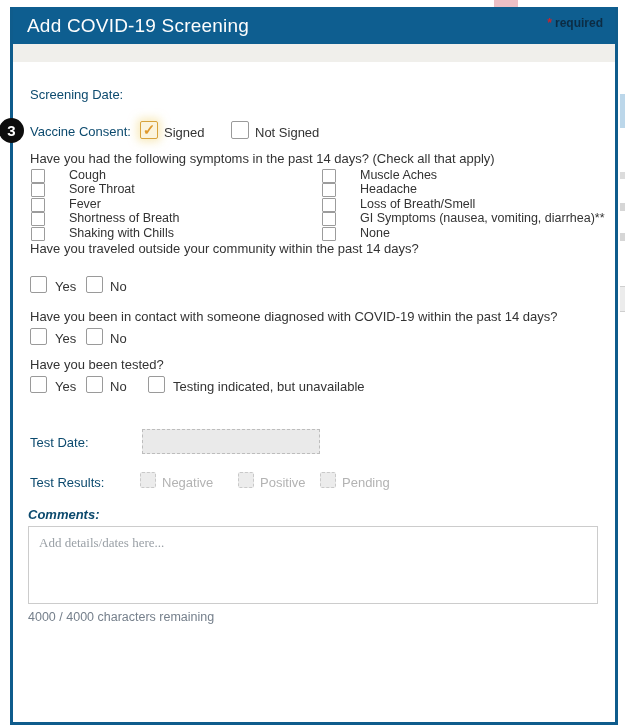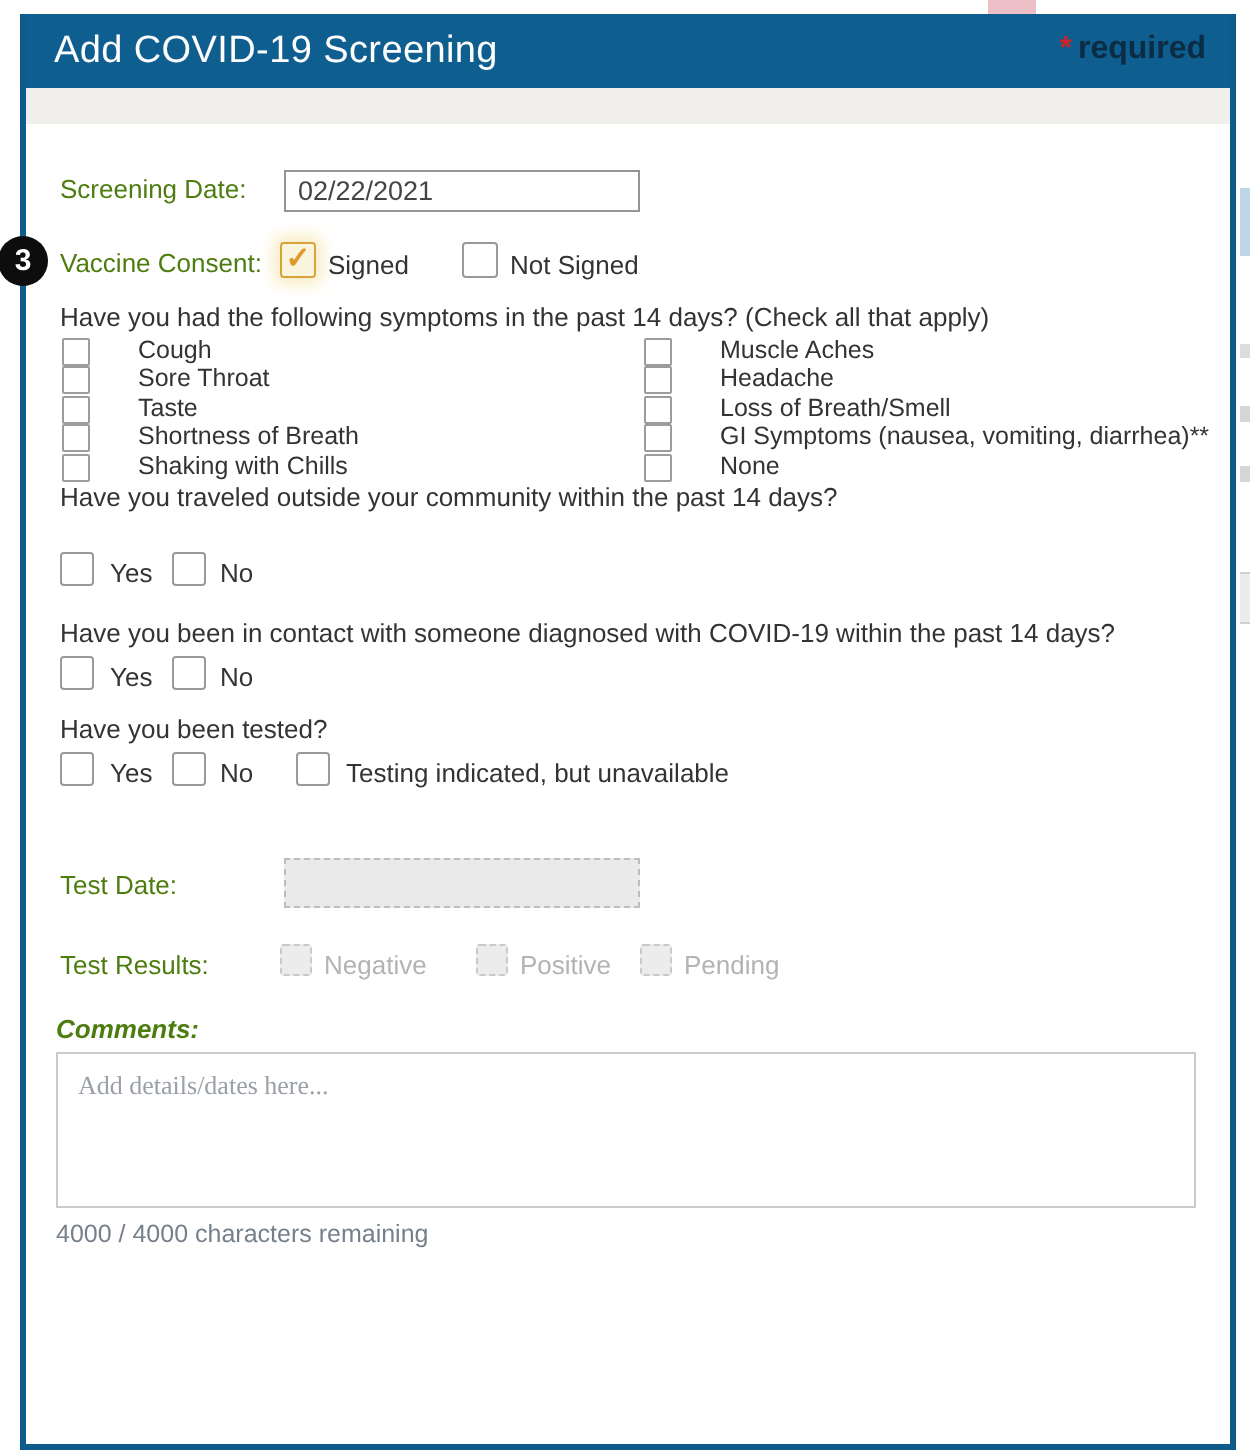--- a/index.html
+++ b/index.html
@@ -17,26 +17,26 @@
   .frag-t3    { left:620px; top:233px; width:5px; height:8px;  background:#d6d6d6; }
   .frag-box   { left:620px; top:286px; width:5px; height:26px; background:#ececec; border-top:1px solid #cfcfcf; border-bottom:1px solid #cfcfcf; }
 
   
   .modal { position:absolute; left:10px; top:7px; width:608px; height:718px;
            background:#fff; border-left:3px solid #0f5c8c; border-right:3px solid #0f5c8c;
            border-bottom:3px solid #0f5c8c; }
 
   .modal-header { position:absolute; left:0; top:0; width:602px; height:37px; background:#0e5e90; }
   .modal-title  { position:absolute; left:14px; top:8px; font-size:19px; color:#fdfdfd; font-weight:400; letter-spacing:.2px; }
-  .required-note { position:absolute; right:12px; top:9px; font-size:16px; color:#0c2c44; font-weight:700; }
+  .required-note { position:absolute; right:12px; top:9px; font-size:12px; color:#0c2c44; font-weight:700; }
   .required-note .ast { color:#c9252d; margin-right:3px; }
 
   .modal-substrip { position:absolute; left:0; top:37px; width:602px; height:18px; background:#f0efeb; }
 
-  .lbl { position:absolute; font-size:13px; color:#4d7c0f; line-height:14px; }
+  .lbl { position:absolute; font-size:13px; color:#0c4a6e; line-height:14px; }
   .q   { position:absolute; font-size:13px; color:#333; line-height:14px; }
   .bold { font-weight:700; }
 
   .text-input { position:absolute; left:129px; width:178px; height:21px; border:1px solid #949494;
                 background:#fff; font-family:"Liberation Sans",sans-serif; font-size:13.5px;
                 color:#444; padding:0 6px; border-radius:0; }
   .input-disabled { position:absolute; left:129px; width:178px; height:25px;
                     border:1px dashed #bdbdbd; background:#eaeaea; }
 
   
@@ -97,21 +97,20 @@
       <div class="modal-title">Add COVID-19 Screening</div>
       <div class="required-note">
         <span class="ast">*</span><span>required</span>
       </div>
     </div>
     <div class="modal-substrip"></div>
 
     <div class="step-badge">3</div>
 
     <div class="lbl" style="left:17px; top:81px;">Screening Date:</div>
-    <input class="text-input" style="top: 78px;" type="text" value="02/22/2021">
 
     <div class="lbl" style="left:17px; top:118px;">Vaccine Consent:</div>
     <div class="cb cb-checked" style="left:127px; top:114px; width:18px; height:18px;">
       <span class="check">✓</span>
     </div>
     <div class="opt-label" style="left:151px; top:118px;">Signed</div>
     <div class="cb" style="left:218px; top:114px; width:18px; height:18px;"></div>
     <div class="opt-label" style="left:242px; top:118px;">Not Signed</div>
 
     <div class="q" style="left:17px; top:145px;">Have you had the following symptoms in the past 14 days? (Check all that apply)</div>
@@ -120,21 +119,21 @@
       <div class="row">
           <div class="cb-sm"></div>
           <span class="txt">Cough</span>
         </div>
       <div class="row">
           <div class="cb-sm"></div>
           <span class="txt">Sore Throat</span>
         </div>
       <div class="row">
           <div class="cb-sm"></div>
-          <span class="txt">Taste</span>
+          <span class="txt">Fever</span>
         </div>
       <div class="row">
           <div class="cb-sm"></div>
           <span class="txt">Shortness of Breath</span>
         </div>
       <div class="row">
           <div class="cb-sm"></div>
           <span class="txt">Shaking with Chills</span>
         </div>
     </div>

